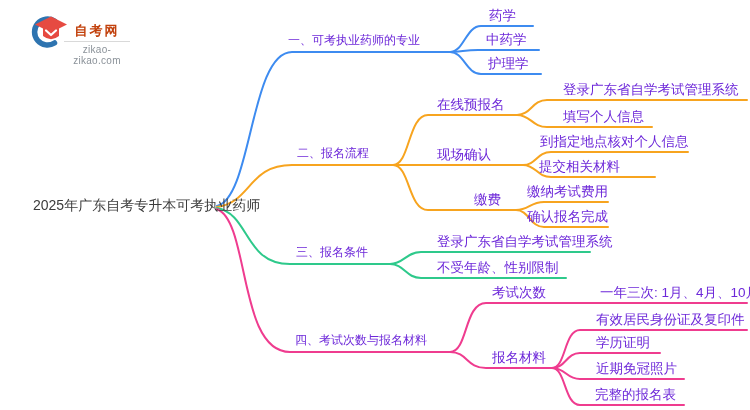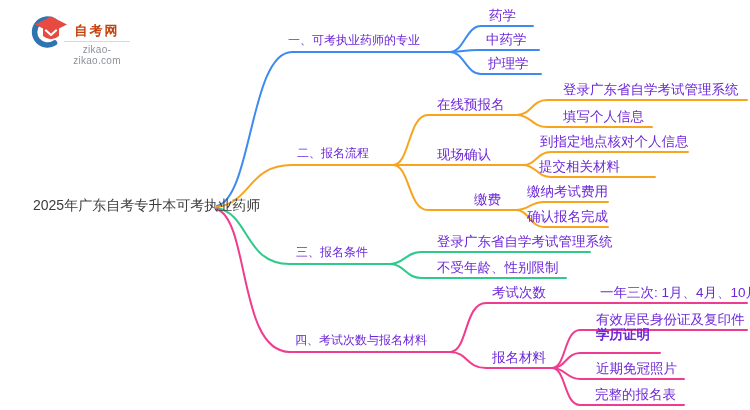--- a/index.html
+++ b/index.html
@@ -90,21 +90,21 @@
 
   <div class="node lvl1" style="left:296px;top:244px;">三、报名条件</div>
   <div class="node lvl2" style="left:437px;top:233px;">登录广东省自学考试管理系统</div>
   <div class="node lvl1" style="left:295px;top:332px;">四、考试次数与报名材料</div>
 
   <div class="node lvl2" style="left:437px;top:259px;">不受年龄、性别限制</div>
   <div class="node lvl2" style="left:492px;top:284px;">考试次数</div>
   <div class="node lvl2" style="left:600px;top:284px;">一年三次: 1月、4月、10月</div>
   <div class="node lvl2" style="left:492px;top:349px;">报名材料</div>
   <div class="node lvl2" style="left:596px;top:311px;text-align:right;">有效居民身份证及复印件</div>
-  <div class="node lvl2" style="left:596px;top:326px;font-weight:bold;">学历证明</div>
+  <div class="node lvl2" style="left:596px;top:334px;">学历证明</div>
   <div class="node lvl2" style="left:596px;top:360px;">近期免冠照片</div>
   <div class="node lvl2" style="left:595px;top:386px;">完整的报名表</div>
 
   <div class="logo">
     <svg class="logo-icon" width="40" height="40" viewBox="0 0 40 40">
       <path d="M 26.5 9 A 13 13 0 1 0 26.5 31" fill="none" stroke="#2e74b0" stroke-width="5.5" stroke-linecap="round"></path>
       <polygon points="23,4.5 39,12.5 23,20.5 7,12.5" fill="#e64a41"></polygon>
       <path d="M 15 16 L 15 24 Q 23 30.5 31 24 L 31 16 Z" fill="#e64a41"></path>
       <polyline points="18,18.5 23,23 28,18.5" fill="none" stroke="#ffffff" stroke-width="2.2" stroke-linecap="round" stroke-linejoin="round"></polyline>
     </svg>

